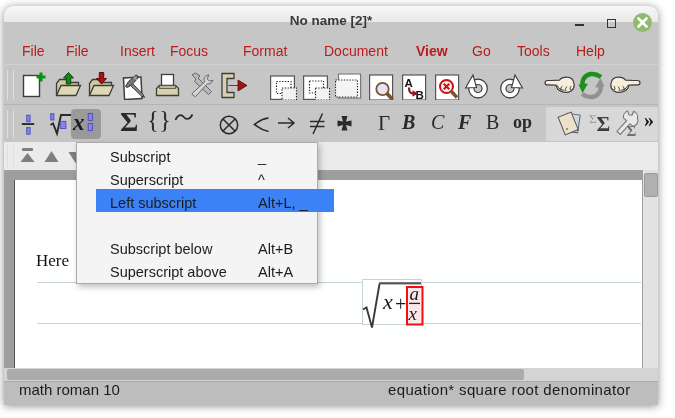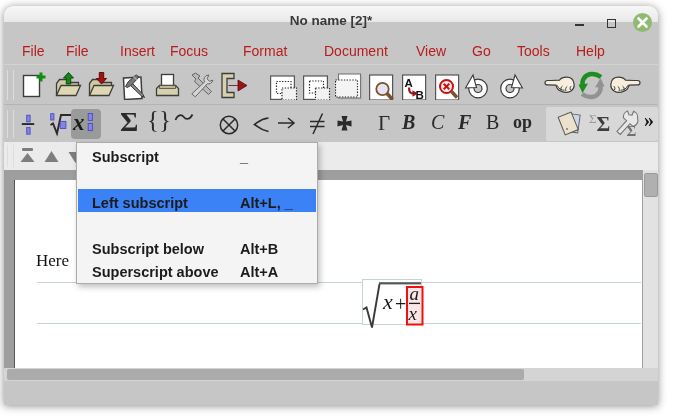--- a/index.html
+++ b/index.html
@@ -20,21 +20,21 @@
   .handle{width:5px;border-left:1px solid #dedede;border-right:1px solid #dedede;}
   #work{left:0;top:164px;width:654px;height:198px;background:#9e9e9e;overflow:hidden;}
   #page{left:10px;top:10px;width:627px;height:188px;background:#fff;border-left:1px solid #555;}
   #vscroll{left:639px;top:0px;width:15px;height:198px;background:#e2e2e2;}
   #vthumb{left:1px;top:3px;width:12px;height:22px;background:#b0b0b0;border:1px solid #9a9a9a;border-radius:2px;}
   #hscroll{left:0;top:362px;width:654px;height:13px;background:#d4d4d4;}
   #hthumb{left:3px;top:1px;width:517px;height:11px;background:#ababab;border-radius:2px;}
   #statusbar{left:0;top:375px;width:654px;height:24px;background:#bdbdbd;border-top:1px solid #ababab;}
   #menu{left:76px;top:142px;width:240px;height:140px;background:#f4f4f4;
         border:1px solid #ababab;box-shadow:2px 3px 6px rgba(0,0,0,0.25);z-index:50;}
-  .mrow{left:1px;width:238px;height:23px;font-size:14.5px;color:#1c1c1c;font-weight:bold;}
+  .mrow{left:19px;width:238px;height:23px;font-size:14.5px;color:#1c1c1c;}
   .mrow .lab{position:absolute;left:14px;top:6px;}
   .mrow .sc{position:absolute;left:162px;top:6px;}
   .hl{background:#3b82f6;}
   .ti{top:6px;}
   .t2t{font-family:"Liberation Serif",serif;color:#2a2a2a;}
 </style>
 </head>
 <body>
 <div id="win" class="abs">
   <div id="titlebar" class="abs">
@@ -47,21 +47,21 @@
       </svg>
     </div>
   </div>
   <div id="menubar" class="abs">
     <span class="abs mitem" style="left:18px;">File</span>
     <span class="abs mitem" style="left:62px;">File</span>
     <span class="abs mitem" style="left:116px;">Insert</span>
     <span class="abs mitem" style="left:166px;">Focus</span>
     <span class="abs mitem" style="left:239px;">Format</span>
     <span class="abs mitem" style="left:320px;">Document</span>
-    <span class="abs mitem" style="left:412px;">View</span>
+    <span class="abs mitem" style="left:412px;font-weight:bold;">View</span>
     <span class="abs mitem" style="left:468px;">Go</span>
     <span class="abs mitem" style="left:513px;">Tools</span>
     <span class="abs mitem" style="left:572px;">Help</span>
   </div>
   <div id="tb1" class="abs">
    <div class="abs handle" style="left:3px;top:5px;height:30px;"></div>
    <svg class="abs ti" style="left:15px;" width="29" height="29">
      <rect x="4.5" y="4.5" width="16" height="21" fill="#fff" stroke="#3d3d3d" stroke-width="1.4"></rect>
      <path d="M22 1.5 v9 M17.5 6 h9" stroke="#0a930a" stroke-width="3"></path>
    </svg>
@@ -240,26 +240,34 @@
       <path d="M50 28.4 h11" stroke="#222" stroke-width="1.3"></path>
       <text x="49.5" y="44.5" font-family="Liberation Serif" font-style="italic" font-size="19" fill="#1a1a1a">x</text>
     </svg>
     <div id="vscroll" class="abs">
         <div id="vthumb" class="abs"></div>
       </div>
   </div>
   <div id="hscroll" class="abs">
       <div id="hthumb" class="abs"></div>
     </div>
+  <div id="statusbar" class="abs">
+    <span class="abs" style="left:15px;top:-1px;font-size:15px;color:#1c1c1c;">math roman 10</span>
+    <span class="abs" style="left:384px;top:-1px;font-size:15px;letter-spacing:0.35px;color:#1c1c1c;">equation* square root denominator</span>
+  </div>
 </div>
 <div id="menu" class="abs">
   <div class="abs mrow" style="top:0px;">
       <span class="lab">Subscript</span>
       <span class="sc">_</span>
     </div>
+  <div class="abs mrow" style="top:23px;">
+      <span class="lab">Superscript</span>
+      <span class="sc">^</span>
+    </div>
   <div class="abs mrow hl" style="top:46px;">
       <span class="lab">Left subscript</span>
       <span class="sc">Alt+L, _</span>
     </div>
   <div class="abs mrow" style="top:92px;">
       <span class="lab">Subscript below</span>
       <span class="sc">Alt+B</span>
     </div>
   <div class="abs mrow" style="top:115px;">
       <span class="lab">Superscript above</span>

